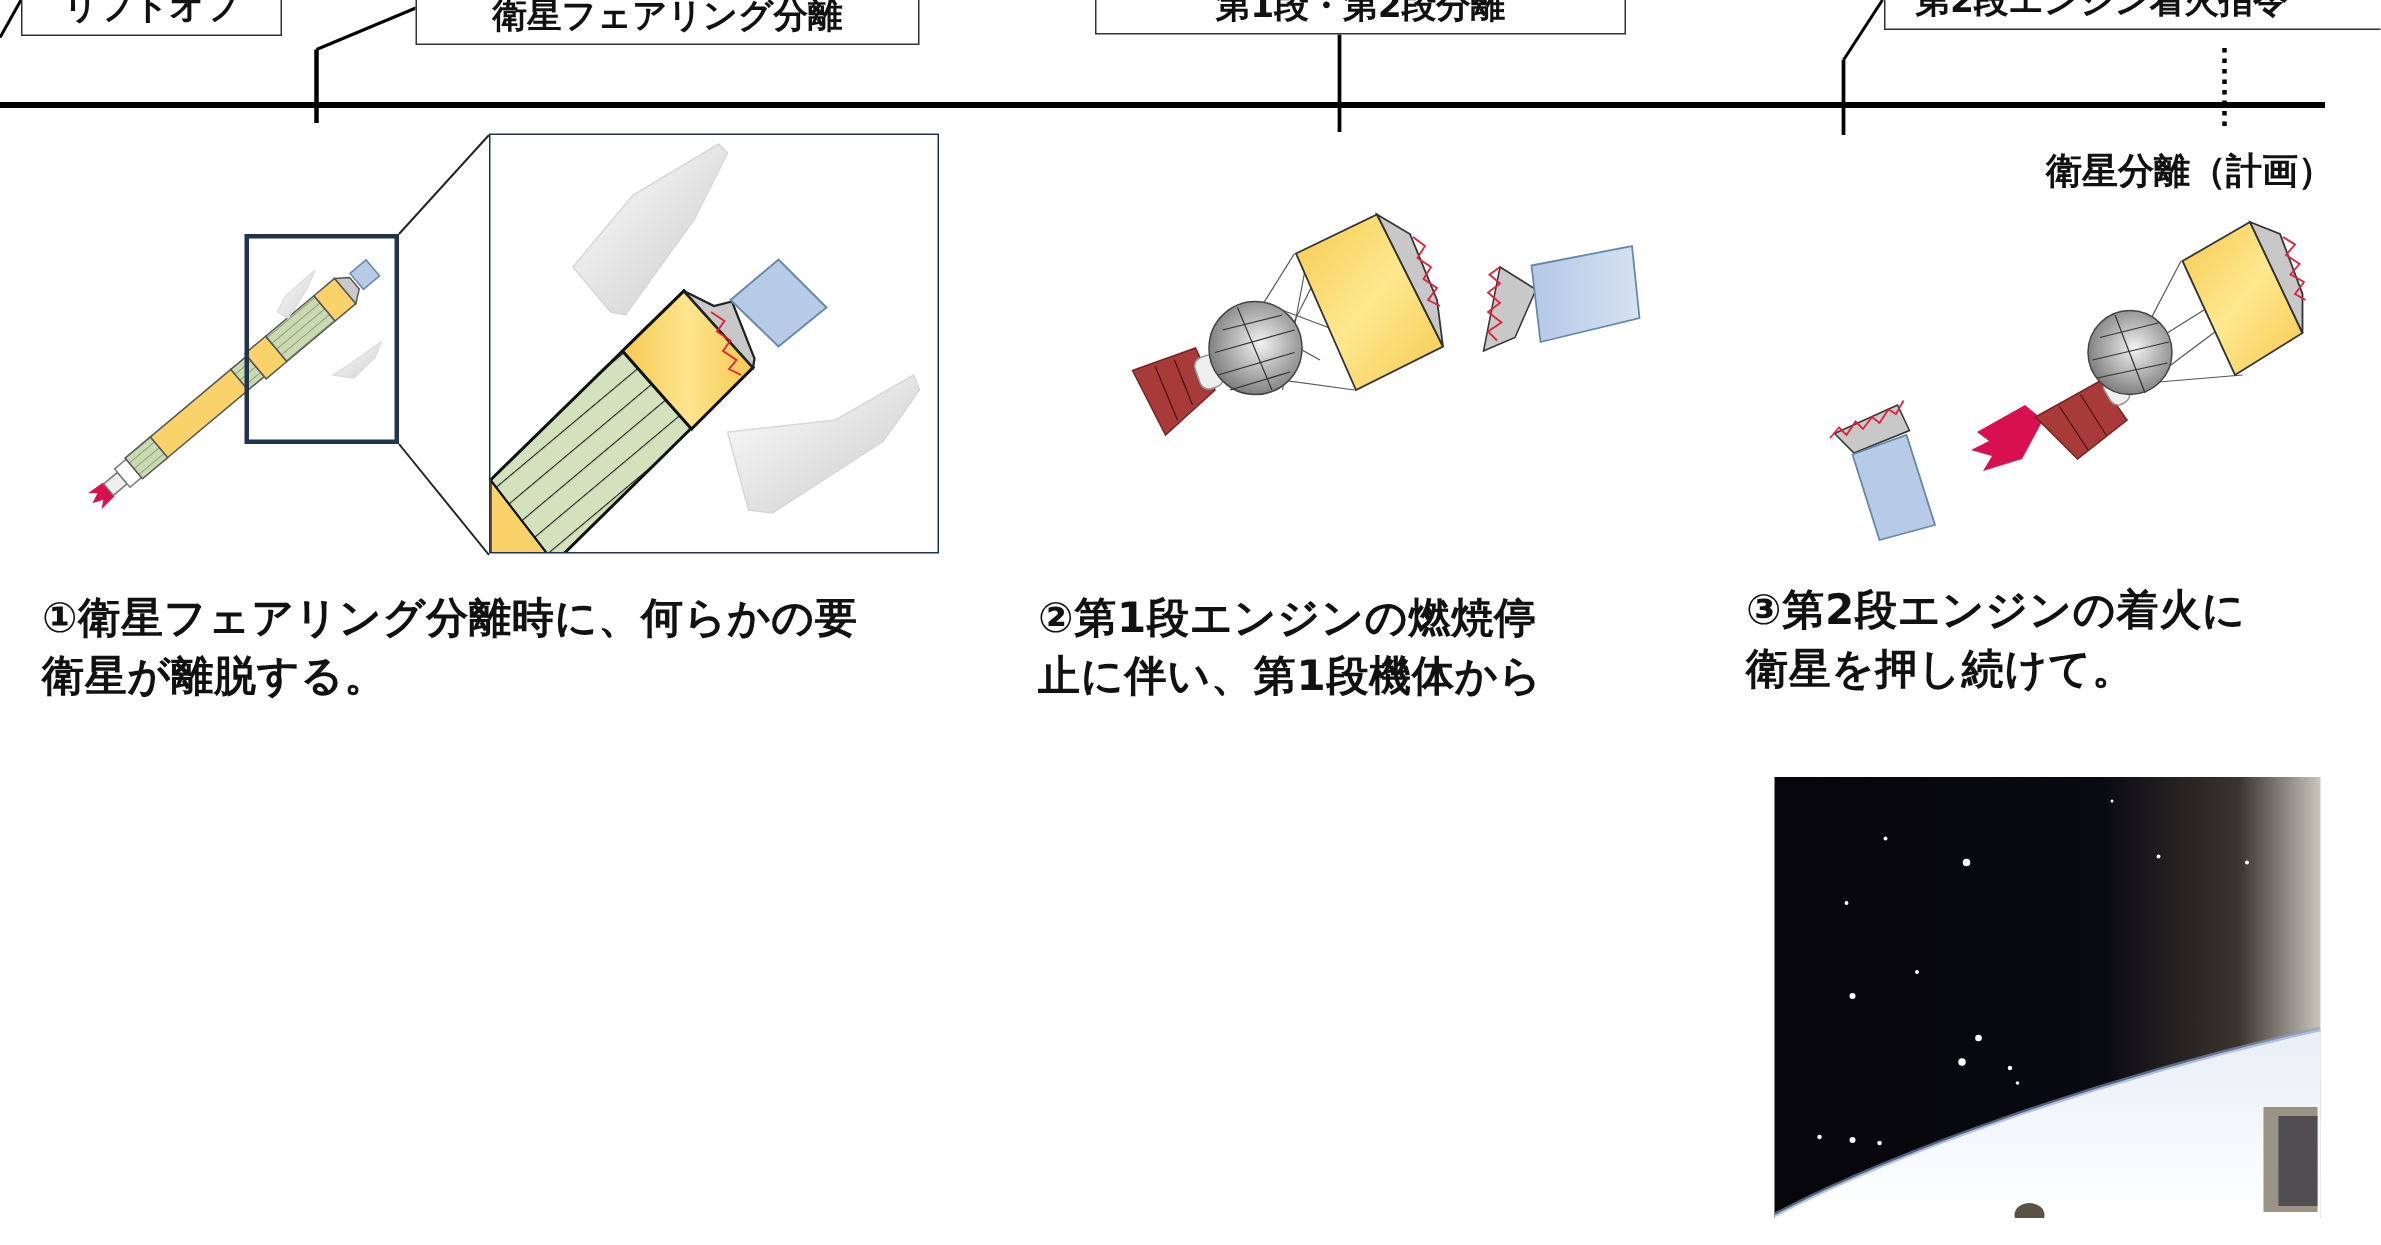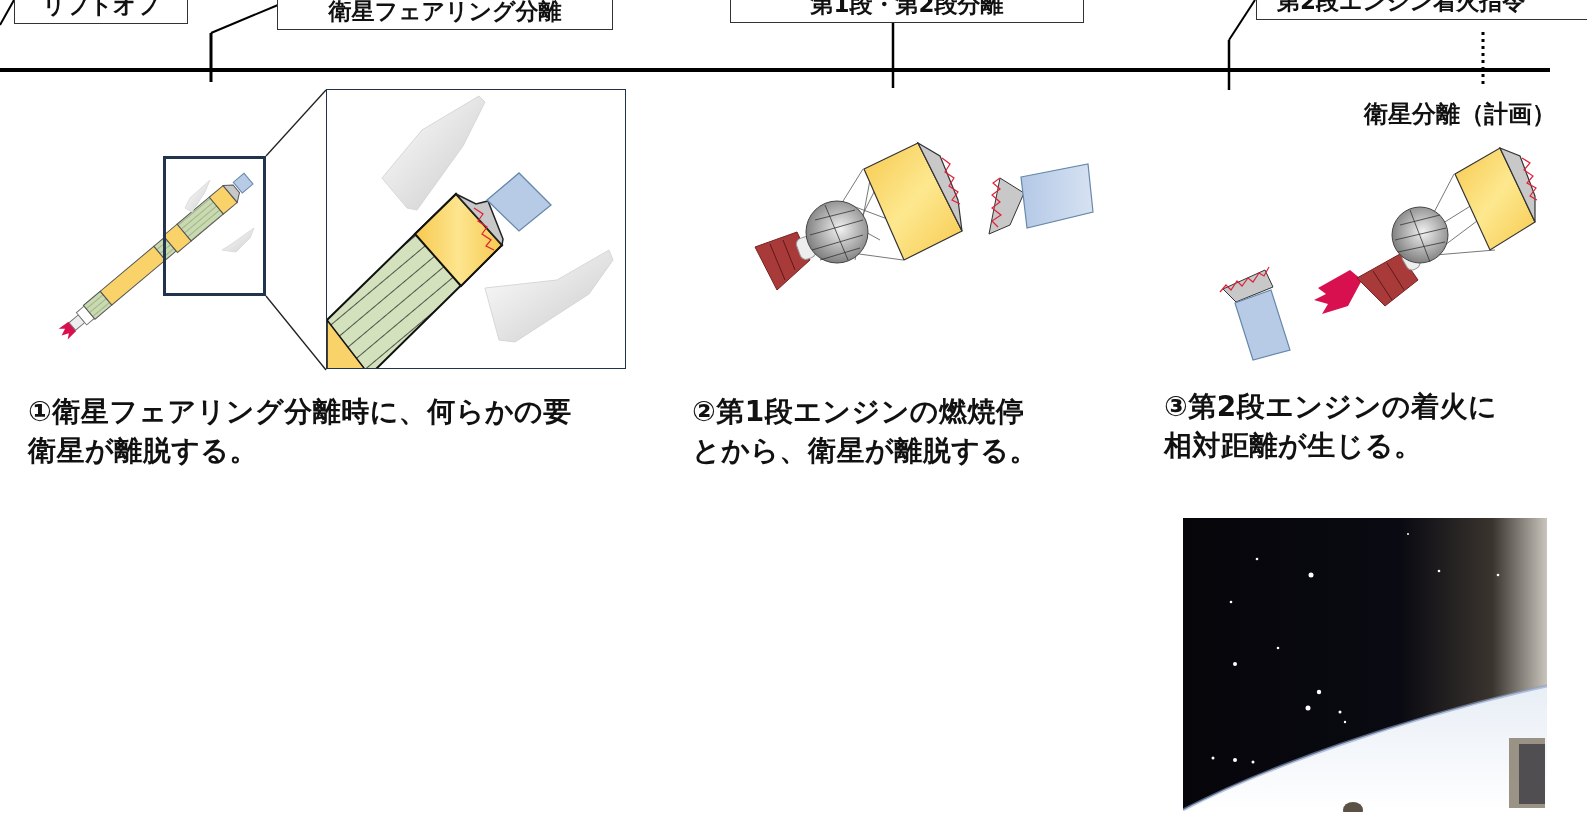--- a/index.html
+++ b/index.html
@@ -221,26 +221,26 @@
   </svg>
 </div>
 
 <div class="desc" style="left:28px;top:393px;">
   <div>①衛星フェアリング分離時に、何らかの要</div>
   <div>衛星が離脱する。</div>
 </div>
 
 <div class="desc" style="left:692px;top:393px;">
   <div>②第1段エンジンの燃焼停</div>
-  <div>とから、衛星が離脱する。</div>
+  <div>止に伴い、第1段機体から</div>
 </div>
 
 <div class="desc" style="left:1164px;top:388px;">
   <div>③第2段エンジンの着火に</div>
-  <div>相対距離が生じる。</div>
+  <div>衛星を押し続けて。</div>
 </div>
 
 <div style="position:absolute;left:1183px;top:518px;width:364px;height:294px;overflow:hidden;
             background:linear-gradient(90deg,#05050a 0%,#0a0a12 60%,#3a342e 85%,#c9c4bc 100%);">
   <svg width="364" height="294" style="left:0;top:0">
     <defs>
       <linearGradient id="earthGrad" x1="0" y1="0" x2="0" y2="1">
         <stop offset="0" stop-color="#e8eef6"></stop>
           <stop offset="1" stop-color="#ffffff"></stop>
       </linearGradient>

